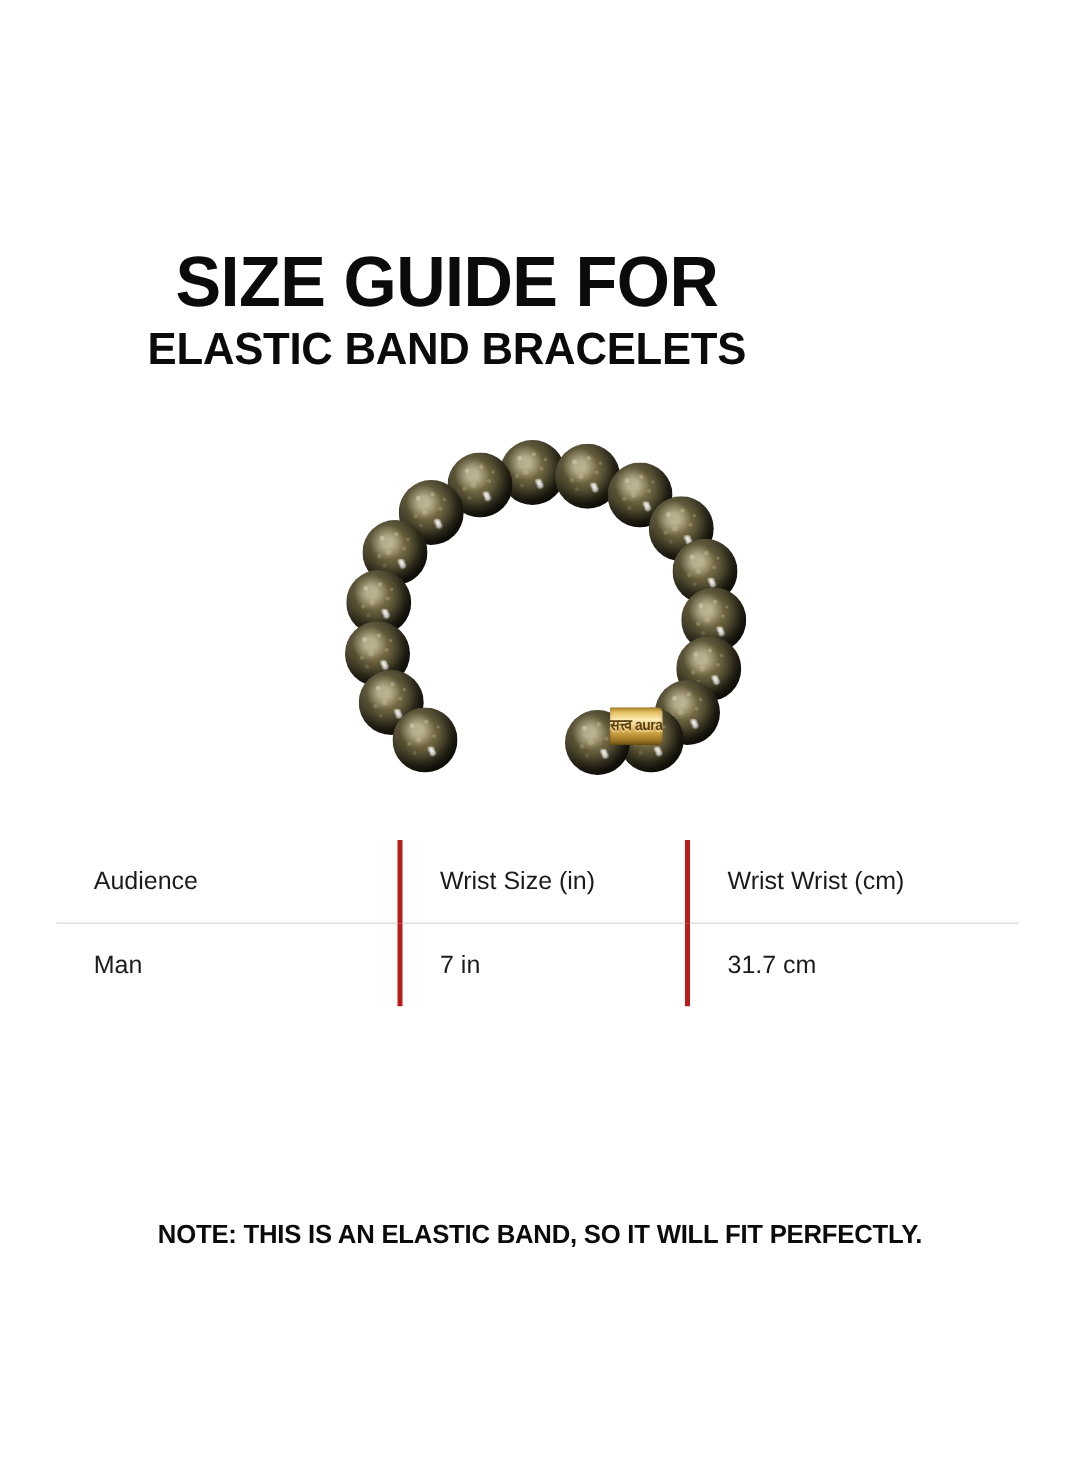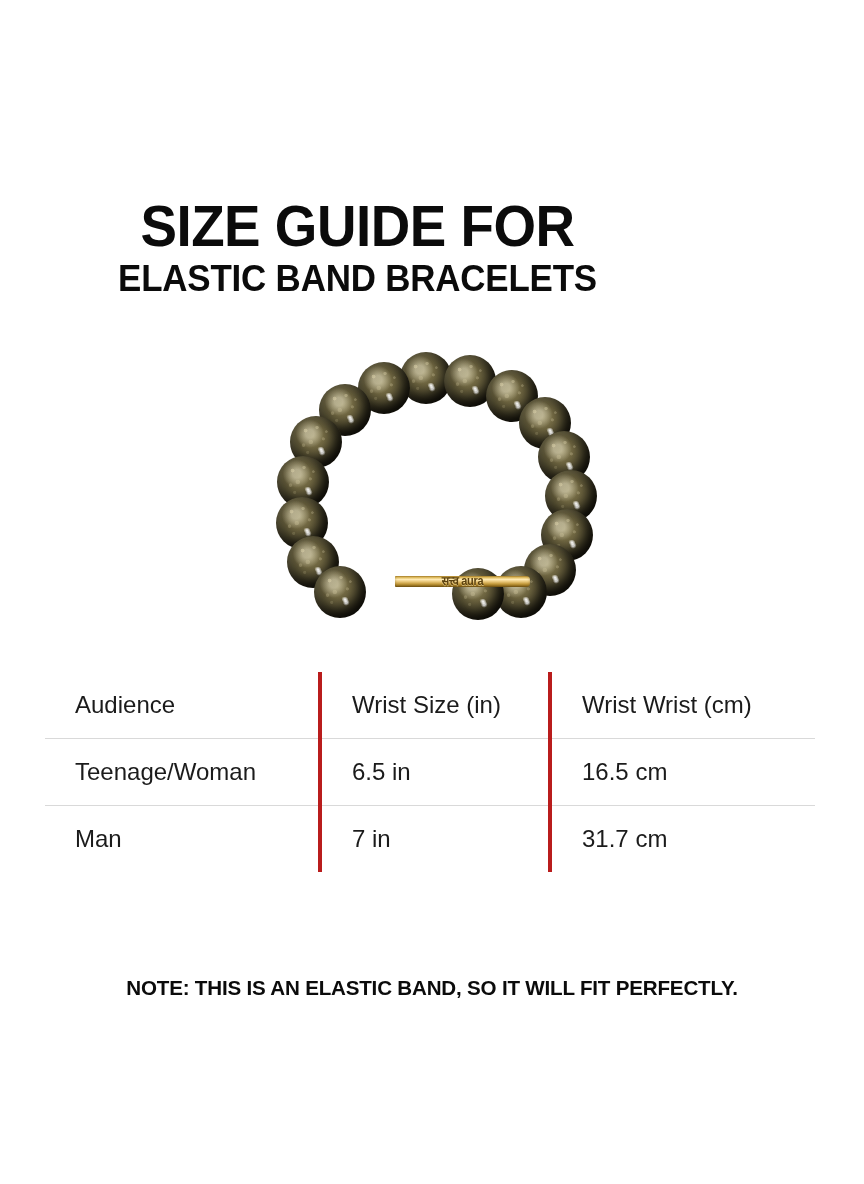--- a/index.html
+++ b/index.html
@@ -99,21 +99,22 @@
   }
 
   
   .clasp {
     position: absolute;
     left: 103px;
     top: 214px;
     width: 165px;
     height: 30px;
     display: flex;
-    align-items: center;
+    align-items: flex-end;
+    flex-direction: column;
   }
   .clasp-cap {
     width: 30px;
     border-radius: 3px 1px 1px 3px;
     background:
       linear-gradient(to bottom, #c99c33 0%, #f0cf7a 18%, #ffe9ad 34%, #e0b957 58%, #9a7420 88%, #6d5015 100%);
     box-shadow: inset 0 0 4px rgba(90,66,16,0.55);
     position: relative;
     overflow: hidden;
   }
@@ -156,21 +157,21 @@
     left: 45px;
     top: 672px;
     width: 770px;
     border-collapse: collapse;
     table-layout: fixed;
   }
   .size-table th,
   .size-table td {
     text-align: left;
     font-weight: 400;
-    font-size: 24px;
+    font-size: 20px;
     line-height: 28px;
     color: #1b1b1b;
     padding: 19px 0 19px 30px;
     vertical-align: middle;
     height: 60px;
   }
   .size-table col.c1 { width: 275px; }
   .size-table col.c2 { width: 230px; }
   .size-table col.c3 { width: 265px; }
 
@@ -240,25 +241,20 @@
       <col class="c3">
   </colgroup>
   <thead>
     <tr>
       <th>Audience</th>
       <th>Wrist Size (in)</th>
       <th>Wrist Wrist (cm)</th>
     </tr>
   </thead>
   <tbody>
-    <tr class="row-divider">
-      <td>Teenage/Woman</td>
-      <td>6.5 in</td>
-      <td>16.5 cm</td>
-    </tr>
     <tr>
       <td>Man</td>
       <td>7 in</td>
       <td>31.7 cm</td>
     </tr>
   </tbody>
 </table>
 
 <div class="note">NOTE: THIS IS AN ELASTIC BAND, SO IT WILL FIT PERFECTLY.</div>
 

